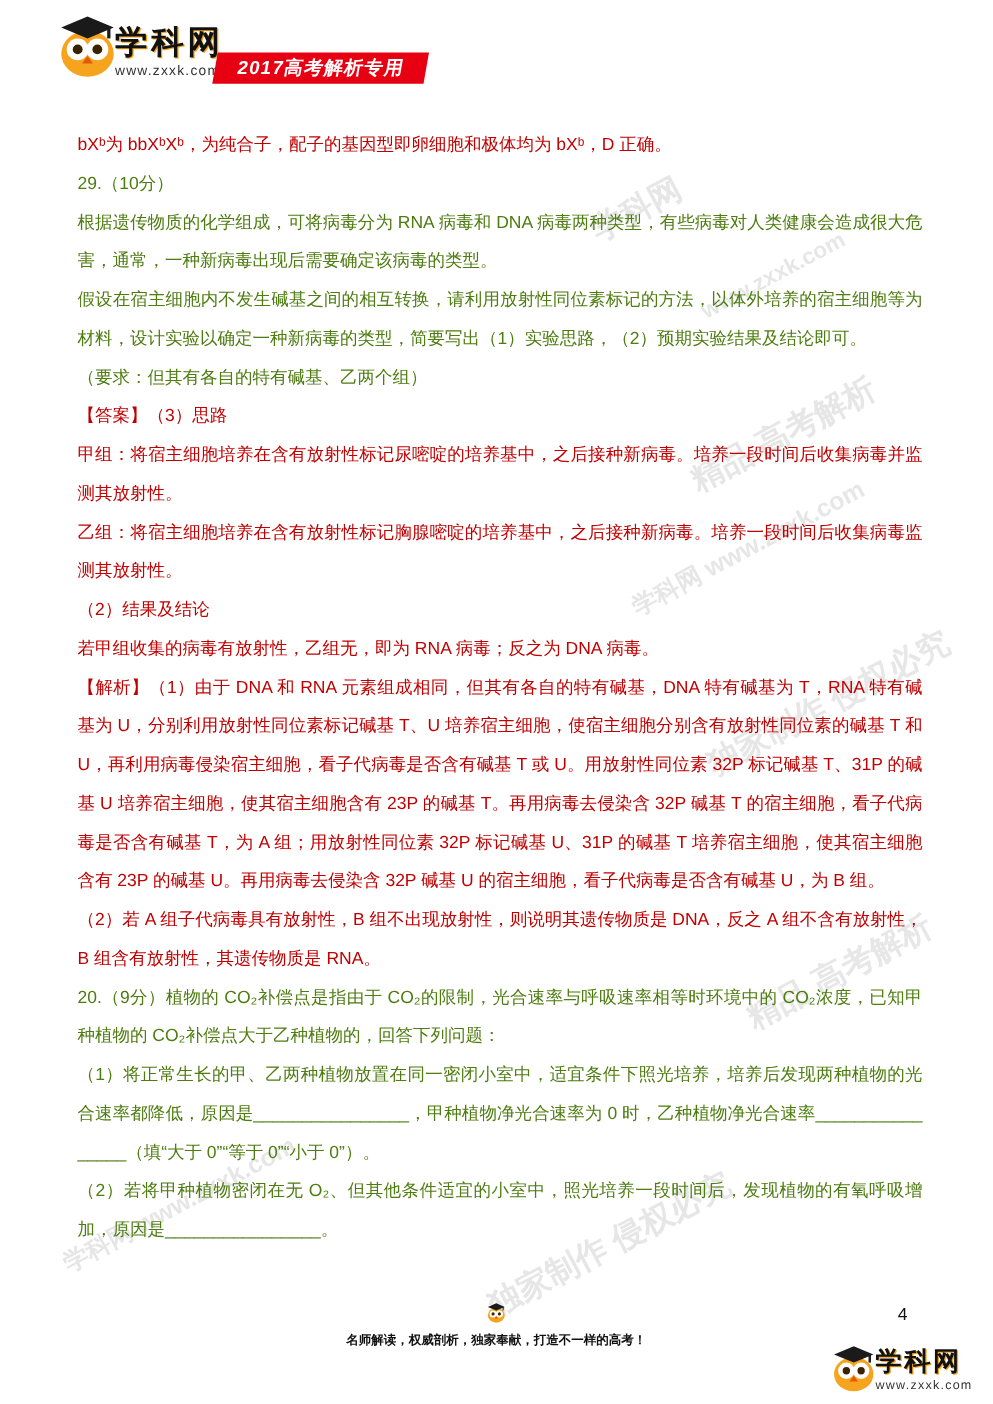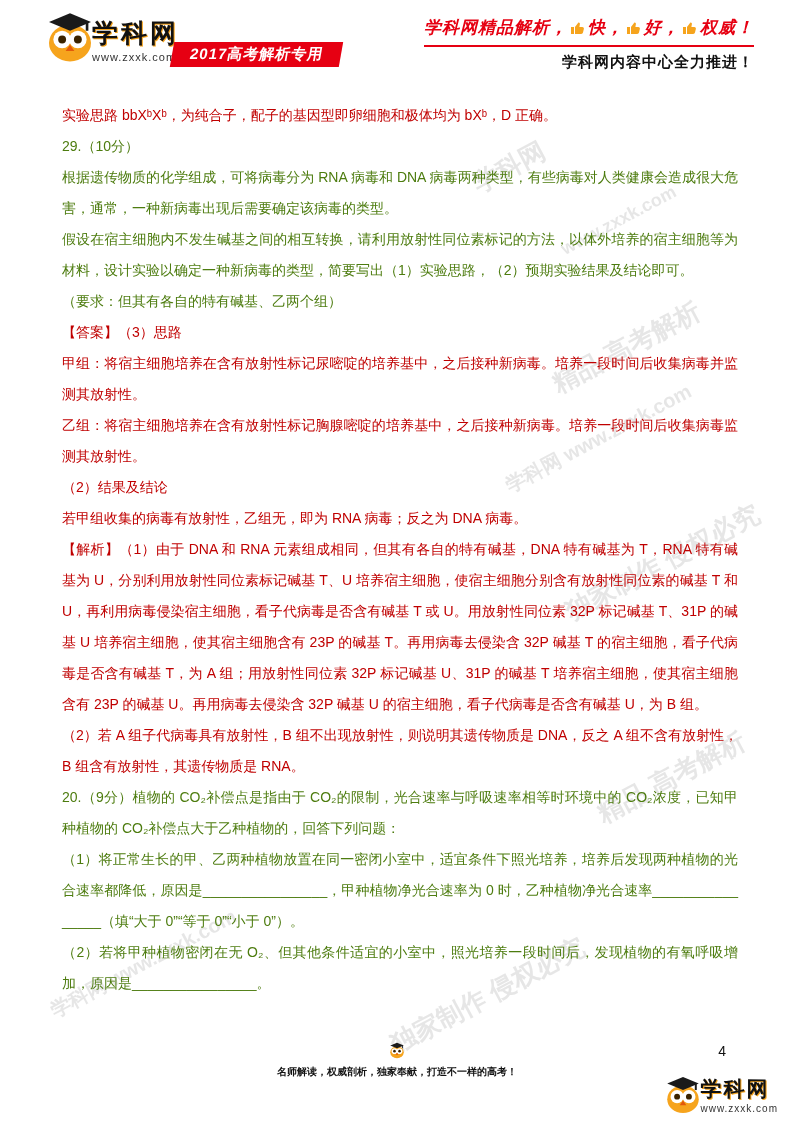--- a/index.html
+++ b/index.html
@@ -111,43 +111,24 @@
     <div class="logo-wrap">
       <svg class="owl-lg">
           <use href="#owl"></use>
         </svg>
       <div class="logo-texts">
         <div class="logo-brand">学科网</div>
         <div class="logo-url">www.zxxk.com</div>
       </div>
     </div>
     <div class="banner">2017高考解析专用</div>
-    <div class="hdr-right">
-      <div class="slogan-red">
-        <span>学科网精品解析，</span>
-        <svg class="thumb">
-            <use href="#thumbup"></use>
-          </svg>
-        <span>快，</span>
-        <svg class="thumb">
-            <use href="#thumbup"></use>
-          </svg>
-        <span>好，</span>
-        <svg class="thumb">
-            <use href="#thumbup"></use>
-          </svg>
-        <span>权威！</span>
-      </div>
-      <div class="red-divider"></div>
-      <div class="slogan-black">学科网内容中心全力推进！</div>
-    </div>
   </header>
 
   <main class="content">
-    <p class="para red">实验思路 bbXᵇXᵇ，为纯合子，配子的基因型即卵细胞和极体均为 bXᵇ，D 正确。</p>
+    <p class="para red">bXᵇ为 bbXᵇXᵇ，为纯合子，配子的基因型即卵细胞和极体均为 bXᵇ，D 正确。</p>
     <p class="para black">29.（10分）</p>
     <p class="para black">根据遗传物质的化学组成，可将病毒分为 RNA 病毒和 DNA 病毒两种类型，有些病毒对人类健康会造成很大危害，通常，一种新病毒出现后需要确定该病毒的类型。</p>
     <p class="para black">假设在宿主细胞内不发生碱基之间的相互转换，请利用放射性同位素标记的方法，以体外培养的宿主细胞等为材料，设计实验以确定一种新病毒的类型，简要写出（1）实验思路，（2）预期实验结果及结论即可。</p>
     <p class="para black">（要求：但其有各自的特有碱基、乙两个组）</p>
     <p class="para red">【答案】（3）思路</p>
     <p class="para red">甲组：将宿主细胞培养在含有放射性标记尿嘧啶的培养基中，之后接种新病毒。培养一段时间后收集病毒并监测其放射性。</p>
     <p class="para red">乙组：将宿主细胞培养在含有放射性标记胸腺嘧啶的培养基中，之后接种新病毒。培养一段时间后收集病毒监测其放射性。</p>
     <p class="para red">（2）结果及结论</p>
     <p class="para red">若甲组收集的病毒有放射性，乙组无，即为 RNA 病毒；反之为 DNA 病毒。</p>
     <p class="para red">【解析】（1）由于 DNA 和 RNA 元素组成相同，但其有各自的特有碱基，DNA 特有碱基为 T，RNA 特有碱基为 U，分别利用放射性同位素标记碱基 T、U 培养宿主细胞，使宿主细胞分别含有放射性同位素的碱基 T 和 U，再利用病毒侵染宿主细胞，看子代病毒是否含有碱基 T 或 U。用放射性同位素 32P 标记碱基 T、31P 的碱基 U 培养宿主细胞，使其宿主细胞含有 23P 的碱基 T。再用病毒去侵染含 32P 碱基 T 的宿主细胞，看子代病毒是否含有碱基 T，为 A 组；用放射性同位素 32P 标记碱基 U、31P 的碱基 T 培养宿主细胞，使其宿主细胞含有 23P 的碱基 U。再用病毒去侵染含 32P 碱基 U 的宿主细胞，看子代病毒是否含有碱基 U，为 B 组。</p>

